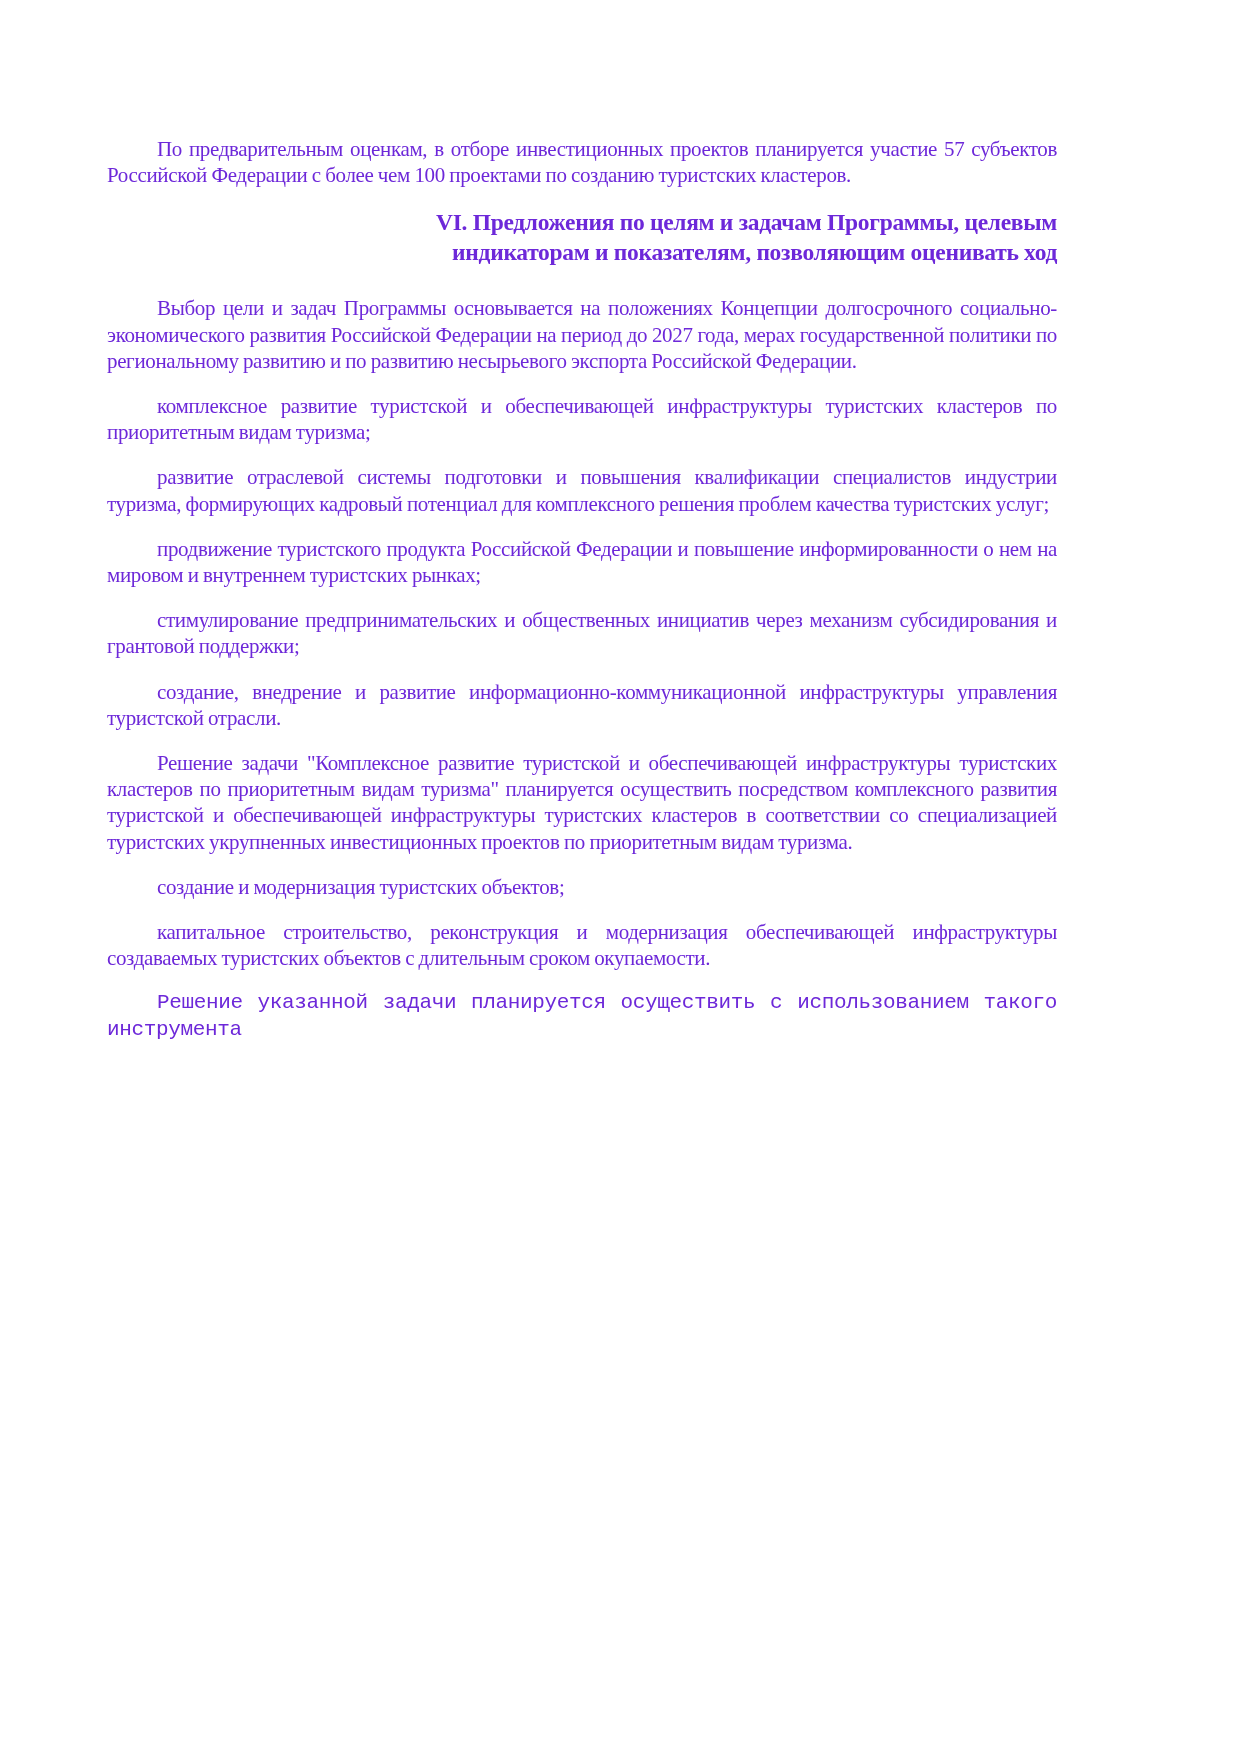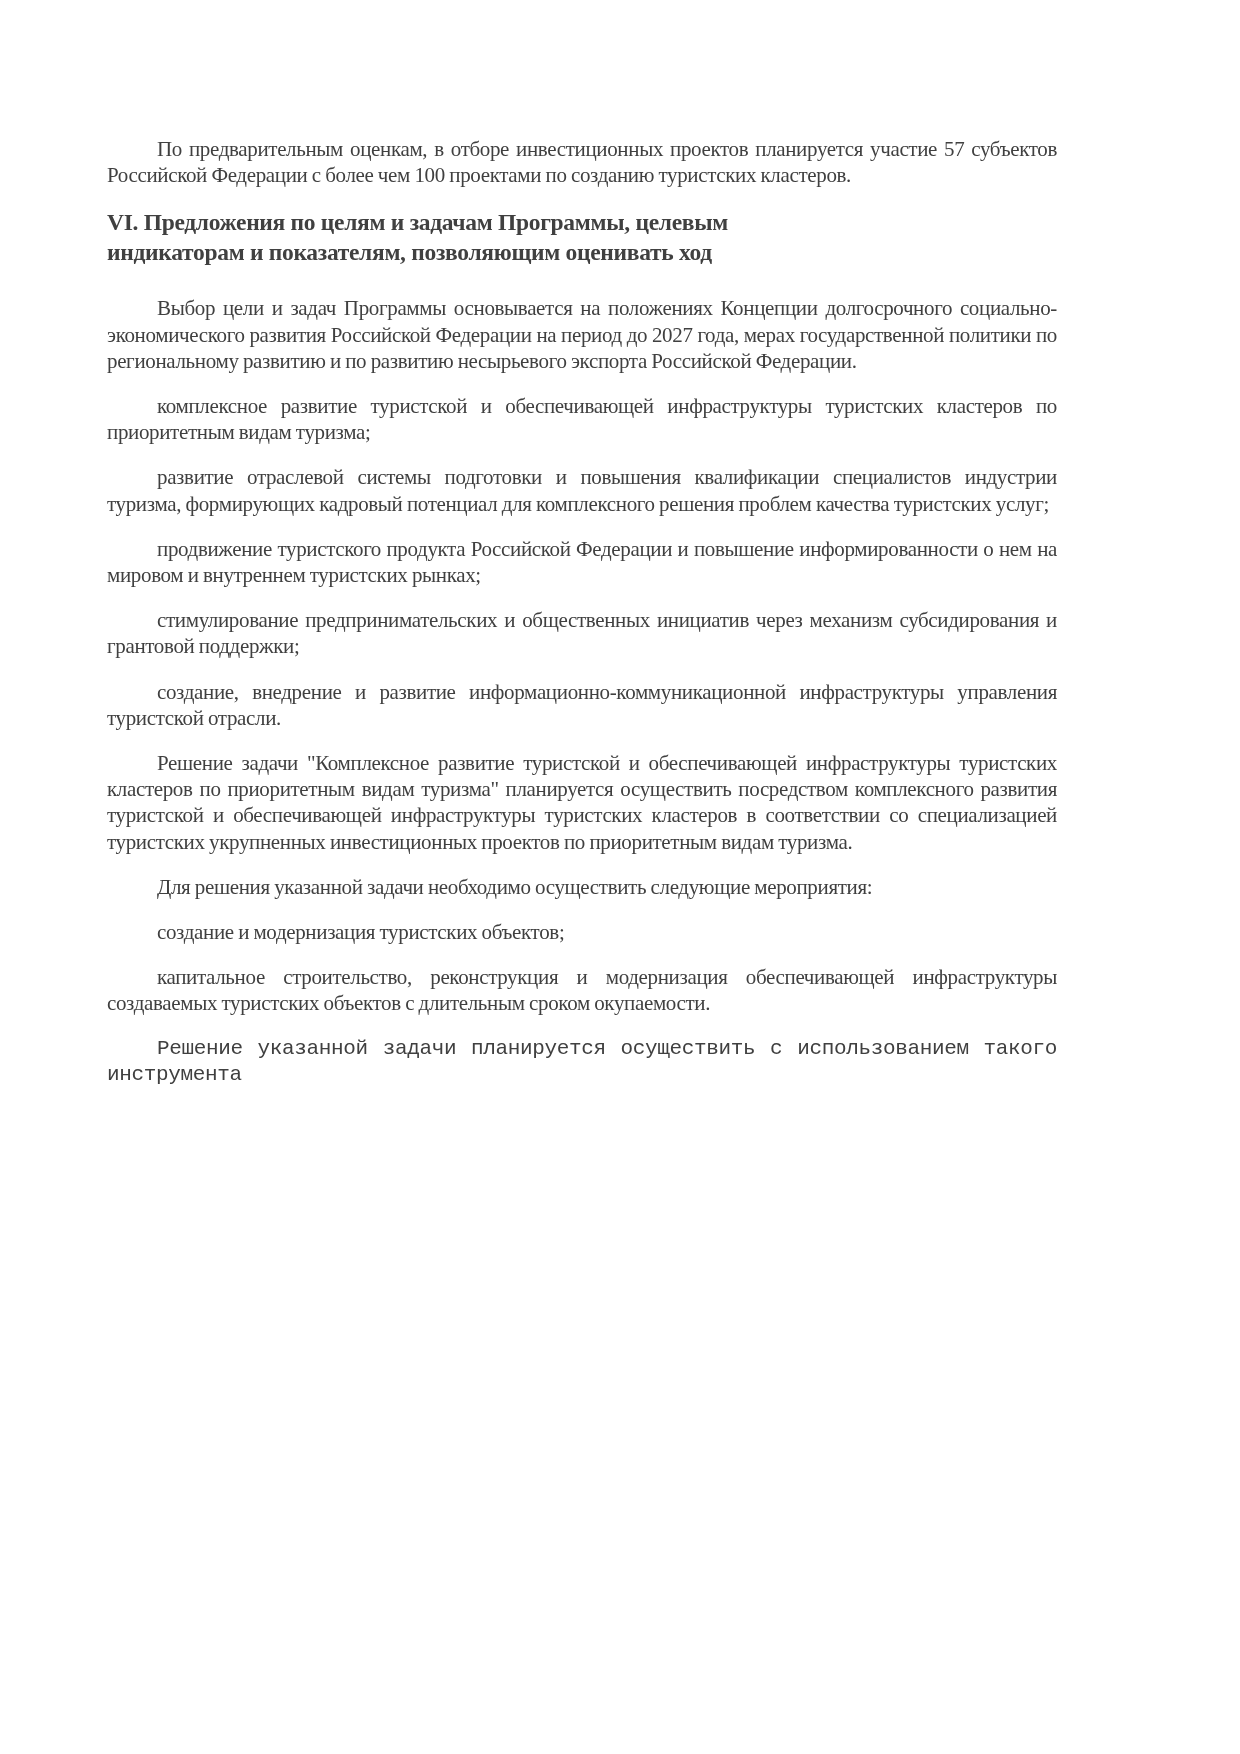--- a/index.html
+++ b/index.html
@@ -2,35 +2,35 @@
 <html><head>
 <meta charset="utf-8">
 <style>
   html, body { margin: 0; padding: 0; background: #ffffff; }
   body { width: 1240px; height: 1754px; position: relative; overflow: hidden; }
   .page {
     position: absolute;
     left: 107px;
     top: 136px;
     width: 950px;
-    color: #404040;
+    color: #6d28d9;
     font-family: "Liberation Serif", "DejaVu Serif", serif;
     font-size: 21px;
     line-height: 26.2px;
   }
   .para {
     margin: 0 0 19px 0;
     text-indent: 50px;
     text-align: justify;
     letter-spacing: -0.35px;
     word-spacing: -0.5px;
   }
   .heading {
     margin: 0 0 28px 0;
-    text-align: left;
+    text-align: right;
     font-weight: bold;
     font-size: 23.5px;
     line-height: 30px;
     letter-spacing: -0.3px;
   }
   .heading span { display: block; }
 </style>
 </head>
 <body>
 
@@ -42,17 +42,16 @@
     <span>индикаторам и показателям, позволяющим оценивать ход</span>
   </h2>
 
   <p class="para">Выбор цели и задач Программы основывается на положениях Концепции долгосрочного социально-экономического развития Российской Федерации на период до 2027 года, мерах государственной политики по региональному развитию и по развитию несырьевого экспорта Российской Федерации.</p>
   <p class="para">комплексное развитие туристской и обеспечивающей инфраструктуры туристских кластеров по приоритетным видам туризма;</p>
   <p class="para">развитие отраслевой системы подготовки и повышения квалификации специалистов индустрии туризма, формирующих кадровый потенциал для комплексного решения проблем качества туристских услуг;</p>
   <p class="para">продвижение туристского продукта Российской Федерации и повышение информированности о нем на мировом и внутреннем туристских рынках;</p>
   <p class="para">стимулирование предпринимательских и общественных инициатив через механизм субсидирования и грантовой поддержки;</p>
   <p class="para">создание, внедрение и развитие информационно-коммуникационной инфраструктуры управления туристской отрасли.</p>
   <p class="para">Решение задачи "Комплексное развитие туристской и обеспечивающей инфраструктуры туристских кластеров по приоритетным видам туризма" планируется осуществить посредством комплексного развития туристской и обеспечивающей инфраструктуры туристских кластеров в соответствии со специализацией туристских укрупненных инвестиционных проектов по приоритетным видам туризма.</p>
-  <p class="para">Для решения указанной задачи необходимо осуществить следующие мероприятия:</p>
   <p class="para">создание и модернизация туристских объектов;</p>
   <p class="para">капитальное строительство, реконструкция и модернизация обеспечивающей инфраструктуры создаваемых туристских объектов с длительным сроком окупаемости.</p>
   <p class="para" style="text-align-last: justify; font-family: Liberation Mono, monospace;">Решение указанной задачи планируется осуществить с использованием такого инструмента</p>
 </div>
 
 </body></html>

